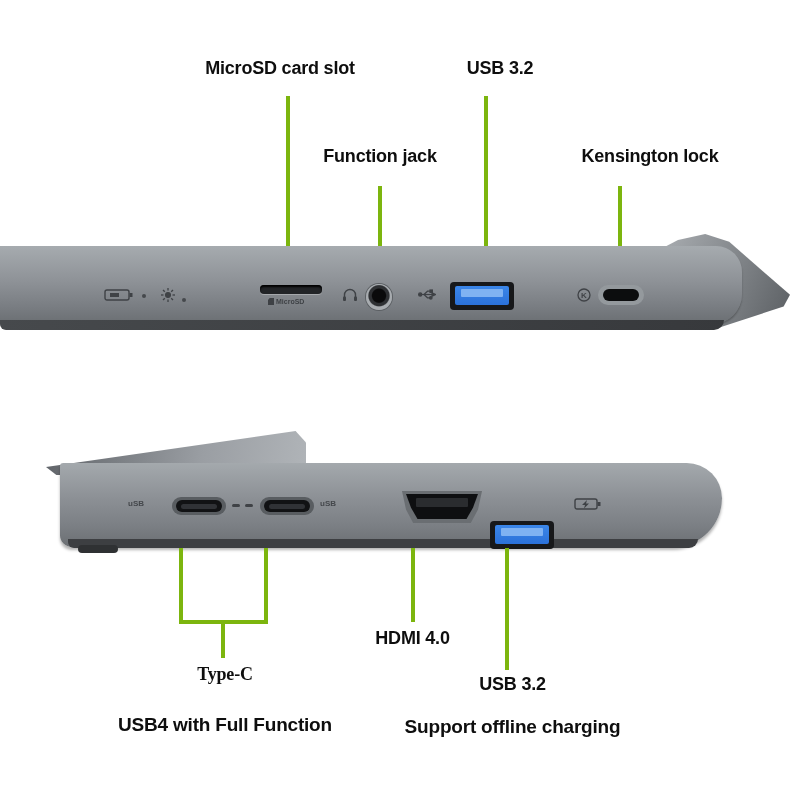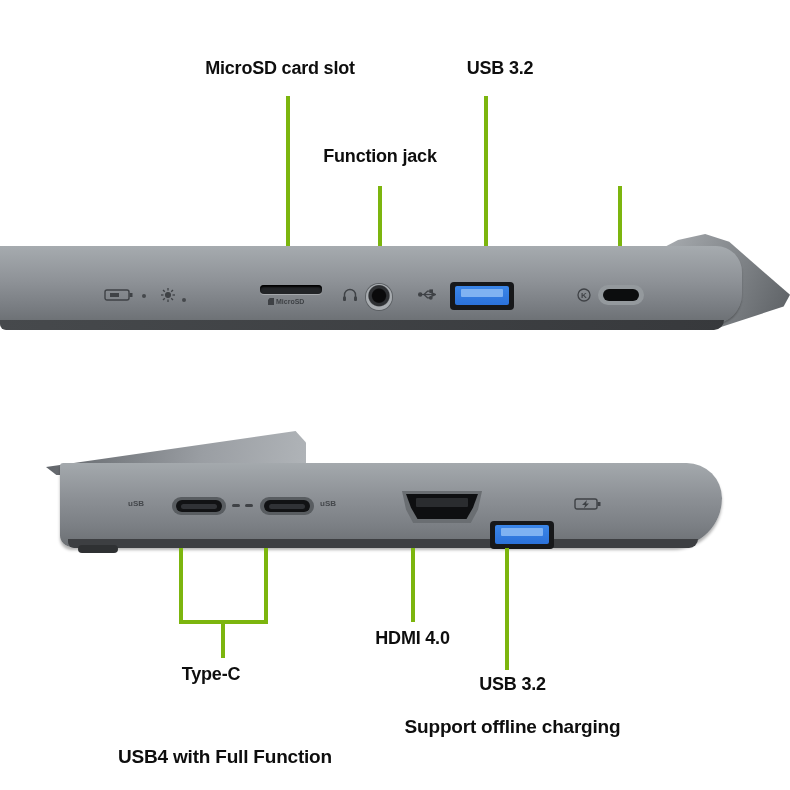--- a/index.html
+++ b/index.html
@@ -87,20 +87,21 @@
   svg.icon { display:block; }
 </style>
 </head>
 <body>
 
 <div class="stage">
 
   <div class="lbl main" style="left:140px; top:58px; width:280px;">MicroSD card slot</div>
   <div class="lbl main" style="left:435px; top:58px; width:130px;">USB 3.2</div>
   <div class="lbl main" style="left:280px; top:146px; width:200px;">Function jack</div>
+  <div class="lbl main" style="left:525px; top:146px; width:250px;">Kensington lock</div>
 
   <div class="gl" style="left:286px; top:96px;  height:188px;"></div>
   <div class="gl" style="left:484px; top:96px;  height:188px;"></div>
   <div class="gl" style="left:378px; top:186px; height:96px;"></div>
   <div class="gl" style="left:618px; top:186px; height:92px;"></div>
 
   <div class="laptop" style="top:232px; height:110px;">
     <div class="lt-hinge"></div>
     <div class="lt-body"></div>
     <div class="lt-under"></div>
@@ -218,18 +219,18 @@
   </div>
 
   <div class="gl" style="left:179px; top:548px; height:76px;"></div>
   <div class="gl" style="left:264px; top:548px; height:76px;"></div>
   <div class="gl h" style="left:179px; top:620px; width:89px;"></div>
   <div class="gl" style="left:221px; top:620px; height:38px;"></div>
   <div class="gl" style="left:411px; top:548px; height:74px;"></div>
   <div class="gl" style="left:505px; top:548px; height:122px;"></div>
 
   <div class="lbl main" style="left:330px; top:628px; width:165px;">HDMI 4.0</div>
-  <div class="lbl main" style="left:131px; top:664px; width:160px;">Type-C</div>
-  <div class="lbl sub" style="left:85px; top:714px; width:280px;margin-top:32px;">USB4 with Full Function</div>
+  <div class="lbl main" style="left:145px; top:664px; width:160px;font-family:Liberation Serif, serif;">Type-C</div>
+  <div class="lbl sub" style="left:85px; top:714px; width:280px;">USB4 with Full Function</div>
   <div class="lbl main" style="left:430px; top:674px; width:165px;">USB 3.2</div>
   <div class="lbl sub" style="left:390px; top:716px; width:245px;">Support offline charging</div>
 
 </div>
 
 </body></html>

